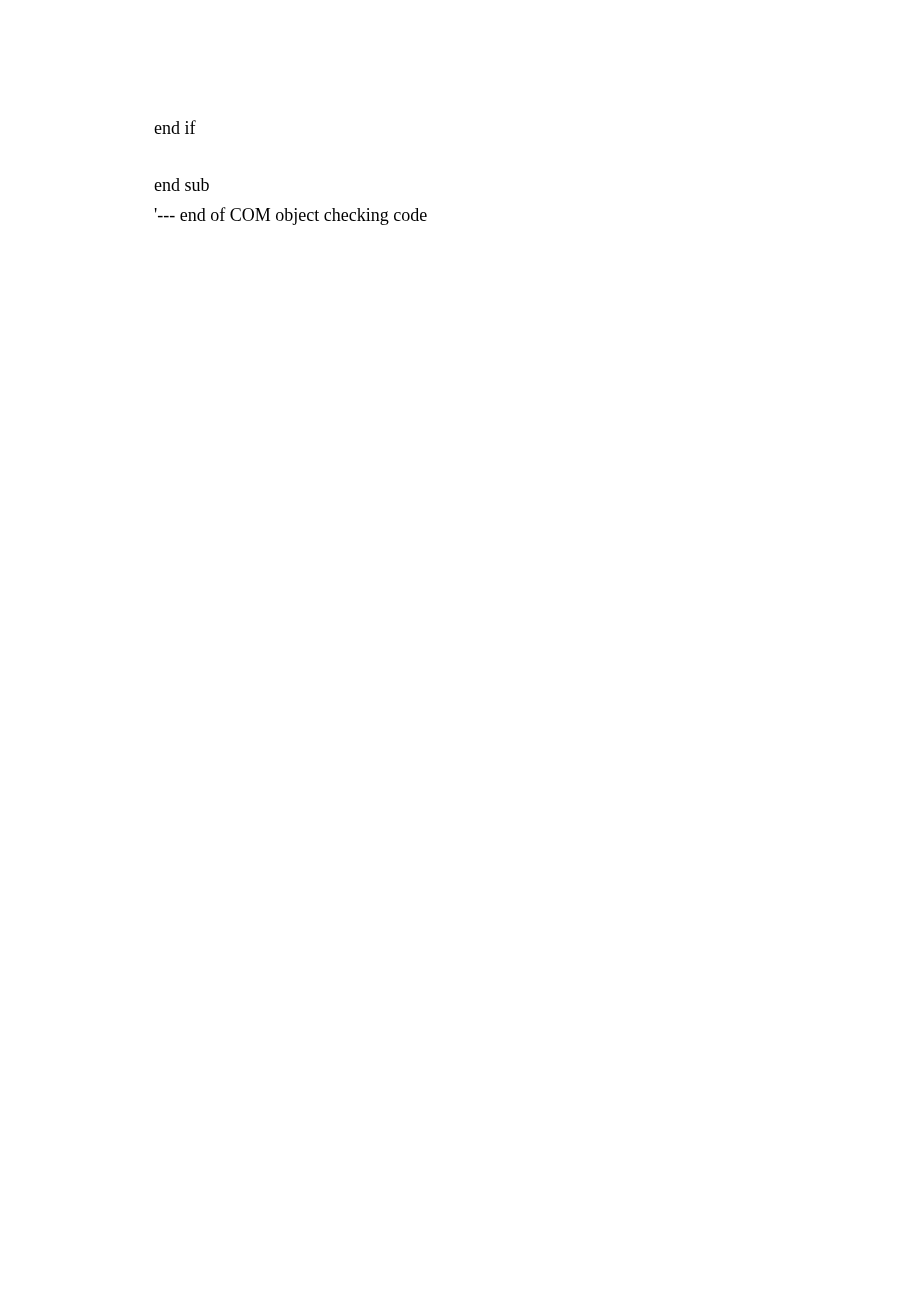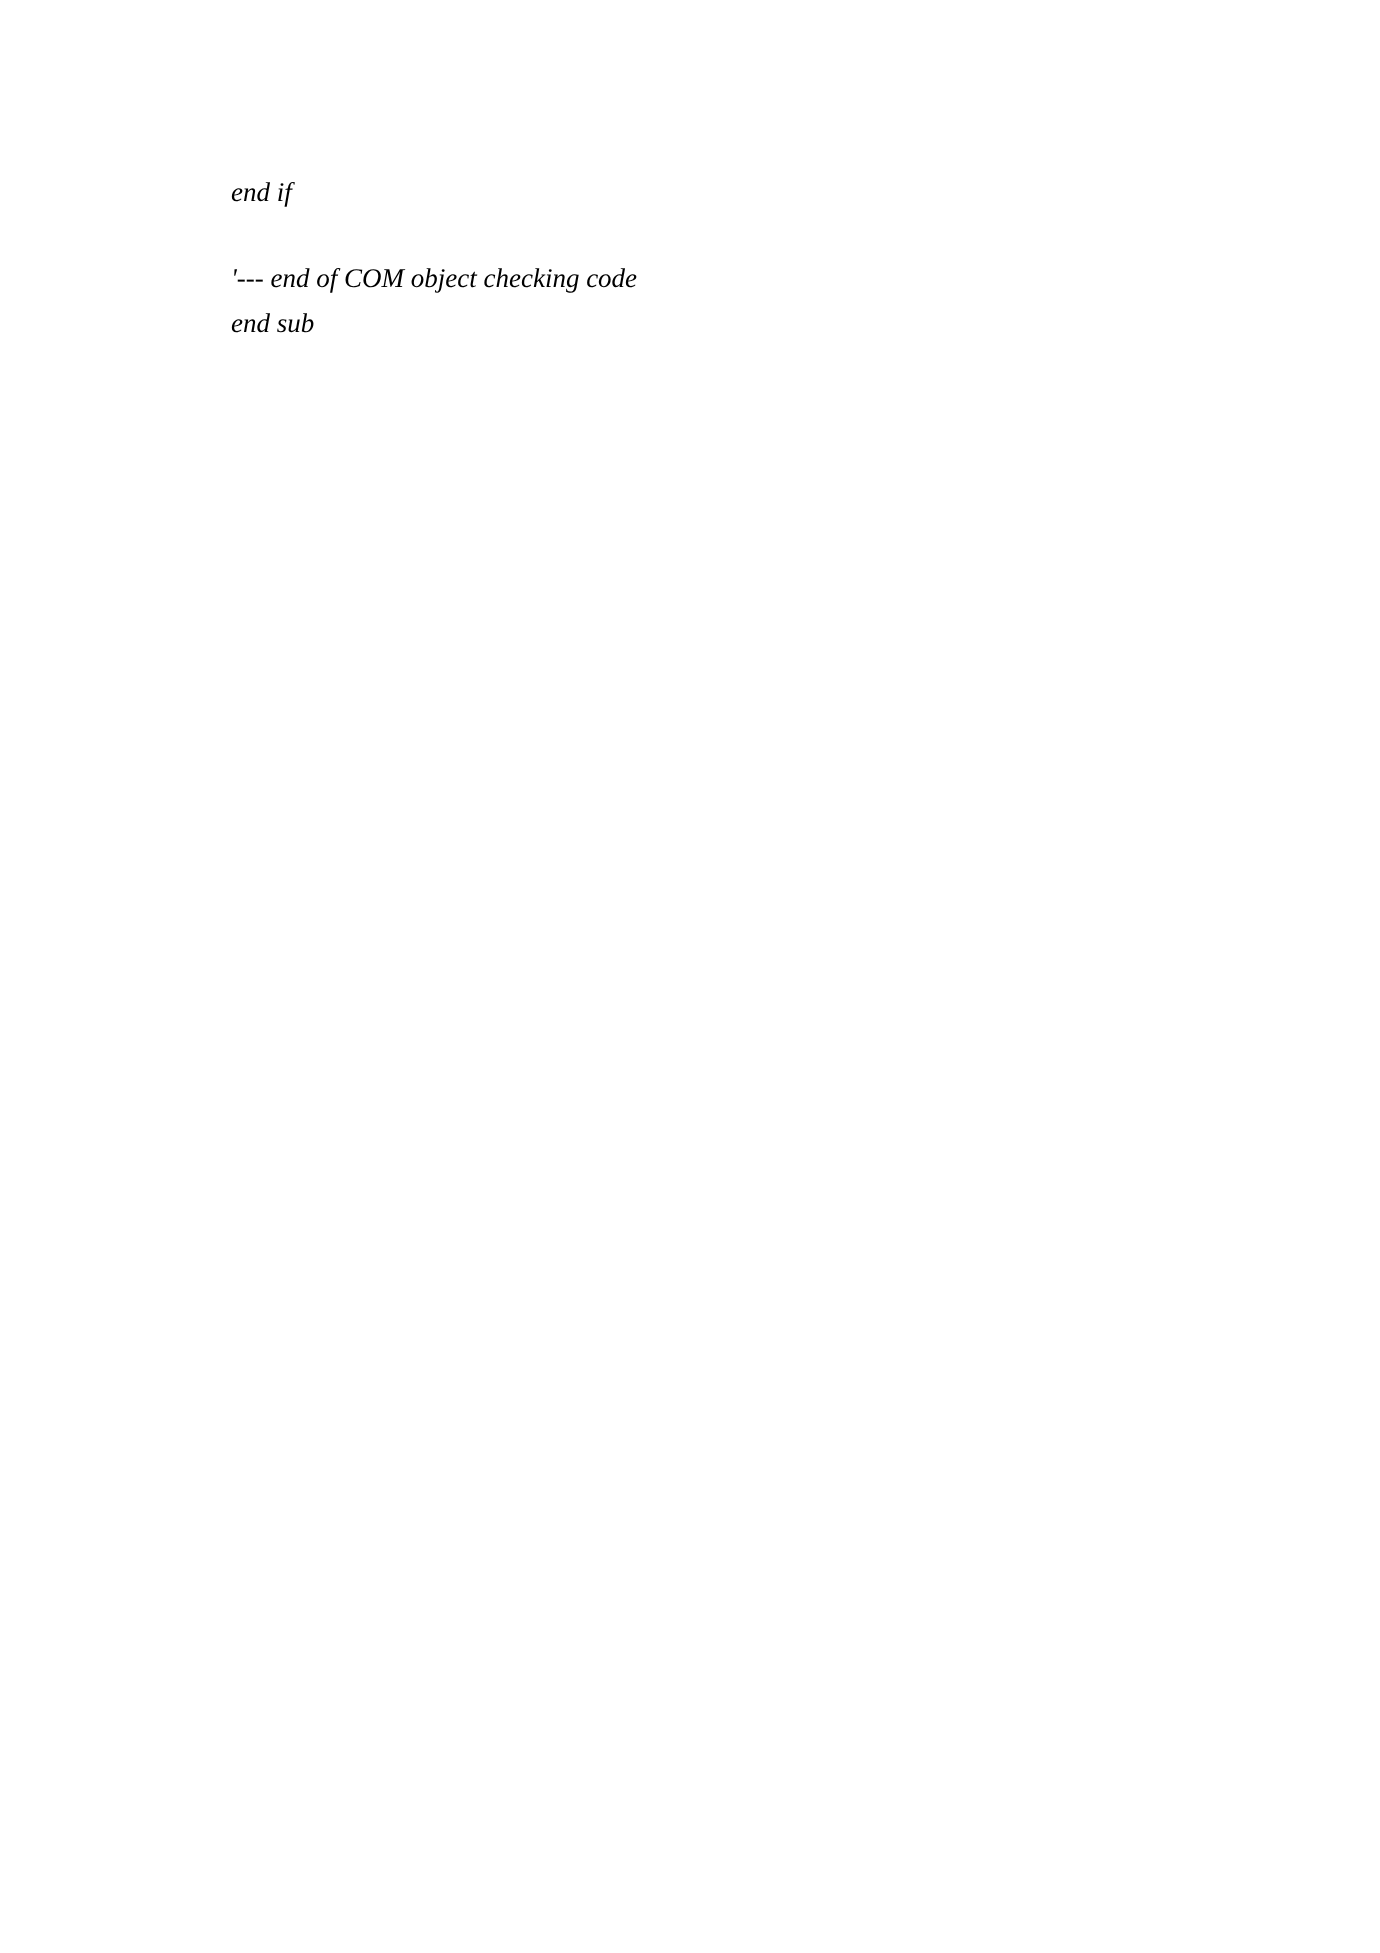--- a/index.html
+++ b/index.html
@@ -12,31 +12,30 @@
       width: 920px;
       height: 1302px;
       font-family: "Times New Roman", Times, serif;
       font-size: 18px;
       color: #000000;
       line-height: 1.5;
     }
     .page {
       padding-top: 115px;
       padding-left: 154px;
-      font-style: italic;
     }
     .code-line {
       margin-bottom: 3px;
     }
     .blank-line {
       height: 27px;
     }
   </style>
 </head>
 <body>
 
 <div class="page">
   <div class="code-line">end if</div>
   <div class="blank-line"></div>
+  <div class="code-line">end sub</div>
   <div class="code-line">'--- end of COM object checking code</div>
-  <div class="code-line">end sub</div>
   <div class="blank-line"></div>
 </div>
 
 </body></html>

